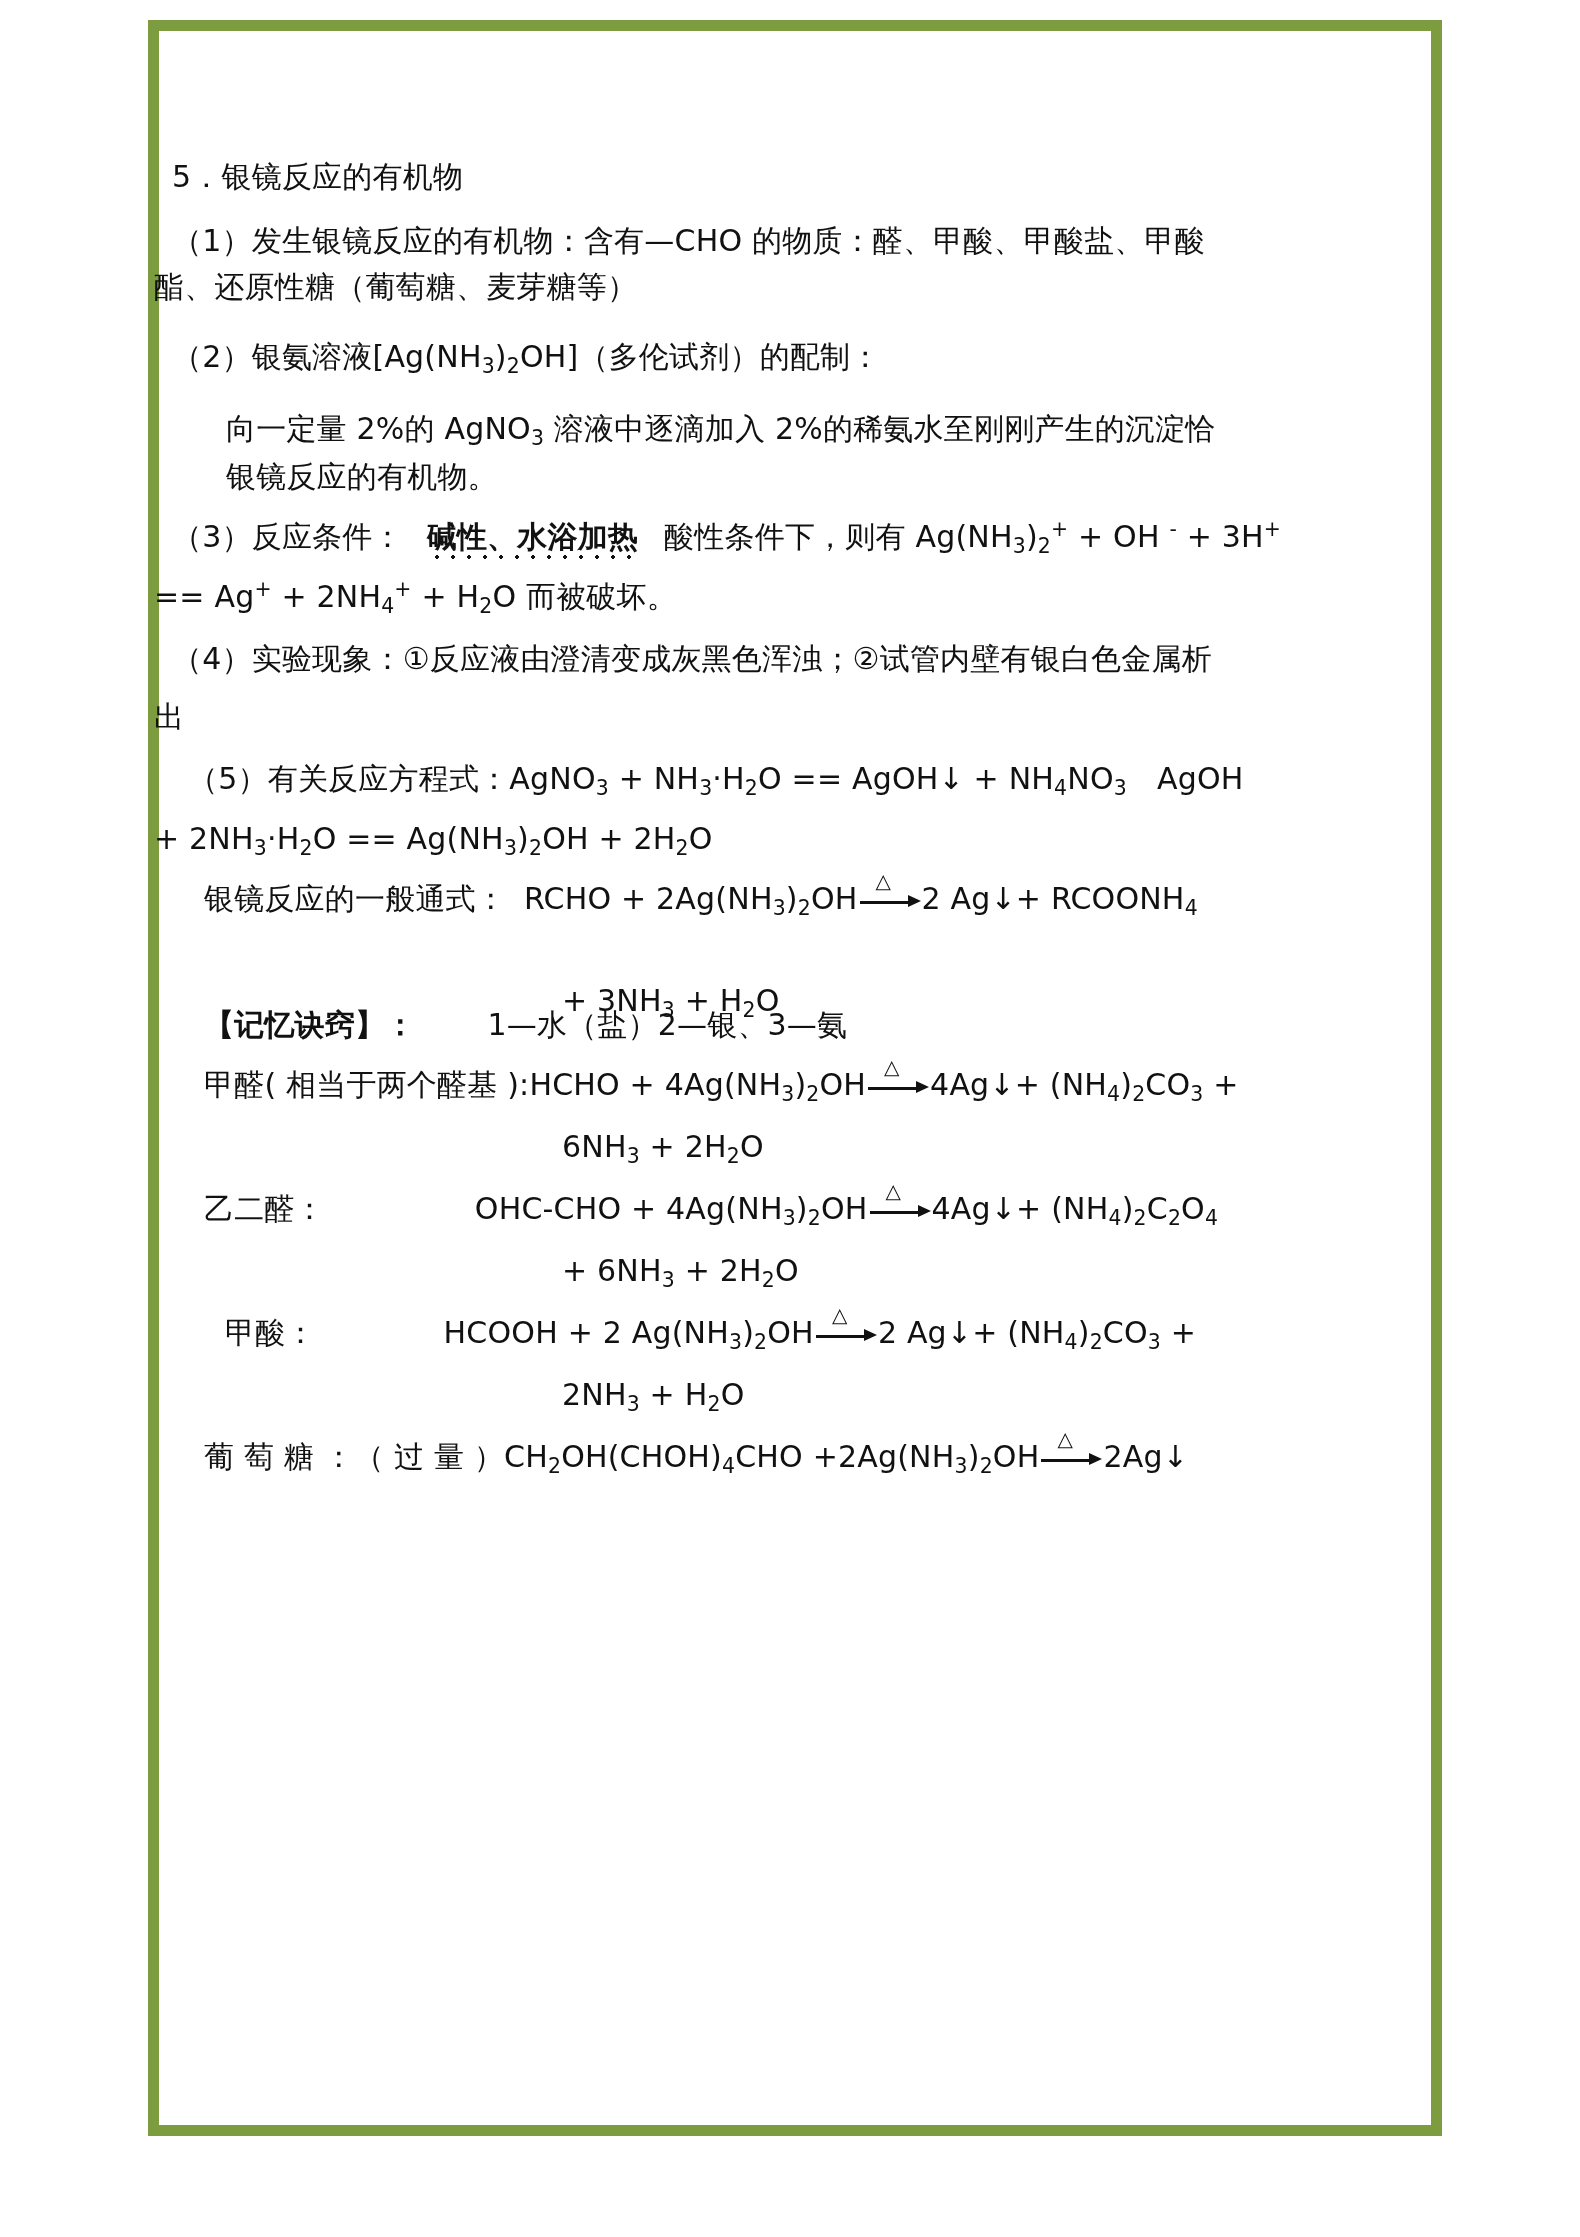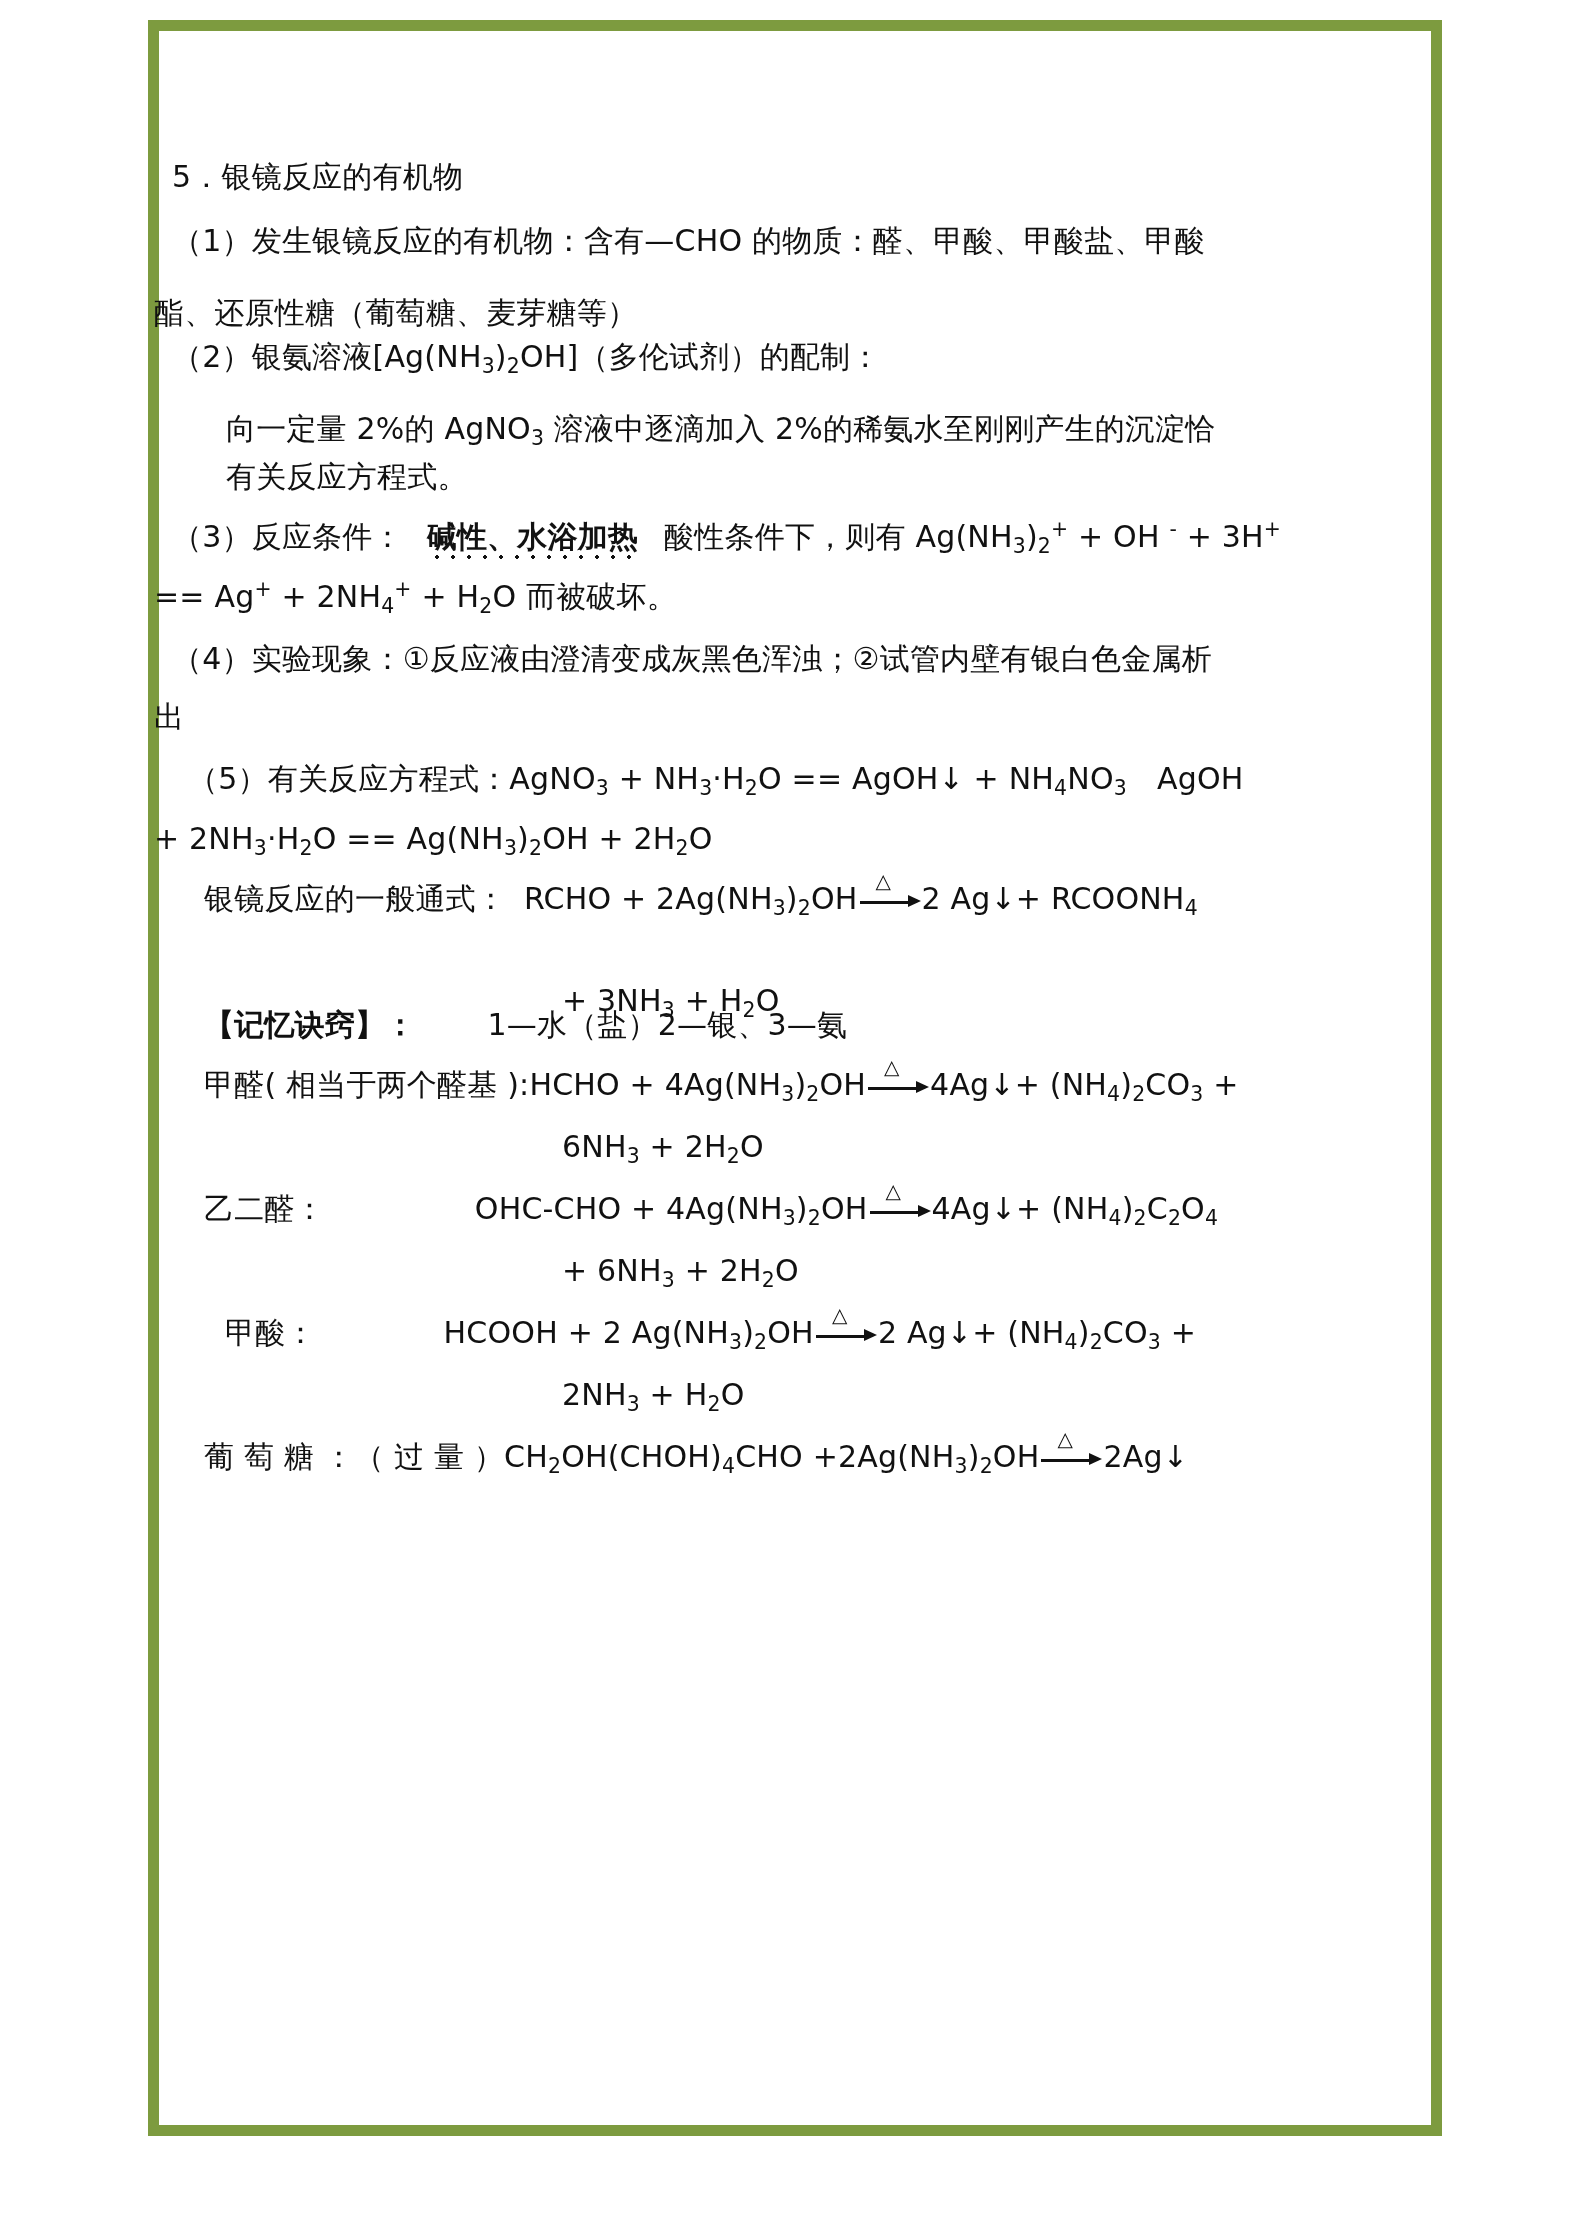--- a/index.html
+++ b/index.html
@@ -125,29 +125,29 @@
 
 <div id="page">
 
   <div id="frame"></div>
 
   <div id="content">
 
     <div class="line cjk" style="left:0px; top:120px;">5．银镜反应的有机物</div>
 
     <div class="line cjk" style="left:0px; top:184px;">（1）发生银镜反应的有机物：含有—CHO 的物质：醛、甲酸、甲酸盐、甲酸</div>
-    <div class="line cjk" style="left:-18px; top:256px;">酯、还原性糖（葡萄糖、麦芽糖等）</div>
+    <div class="line cjk" style="left:-18px; top:232px;font-family:Liberation Mono, monospace;">酯、还原性糖（葡萄糖、麦芽糖等）</div>
 
     <div class="line cjk" style="left:0px; top:300px;">
       <span>（2）银氨溶液[Ag(NH</span><sub>3</sub><span>)</span><sub>2</sub><span>OH]（多伦试剂）的配制：</span>
     </div>
     <div class="line cjk" style="left:54px; top:372px;">
       <span>向一定量 2%的 AgNO</span><sub>3</sub><span> 溶液中逐滴加入 2%的稀氨水至刚刚产生的沉淀恰</span>
     </div>
-    <div class="line cjk" style="left:54px; top:420px;">有关反应方程式。</div>
+    <div class="line cjk" style="left:54px; top:420px;">银镜反应的有机物。</div>
 
     <div class="line cjk" style="left:0px; top:480px;">
       <span>（3）反应条件：</span><span class="bold-dot">碱性、水浴加热</span><span style="display:inline-block;width:26px;"></span><span>酸性条件下，则有 Ag(NH</span><sub>3</sub><span>)</span><sub>2</sub><sup>+</sup><span> + OH </span><sup>-</sup><span> + 3H</span><sup>+</sup>
     </div>
     <div class="line cjk" style="left:-18px; top:540px;">
       <span>== Ag</span><sup>+</sup><span> + 2NH</span><sub>4</sub><sup>+</sup><span> + H</span><sub>2</sub><span>O 而被破坏。</span>
     </div>
 
     <div class="line cjk" style="left:0px; top:602px;">（4）实验现象：①反应液由澄清变成灰黑色浑浊；②试管内壁有银白色金属析</div>
     <div class="line cjk" style="left:-18px; top:660px;">出</div>

